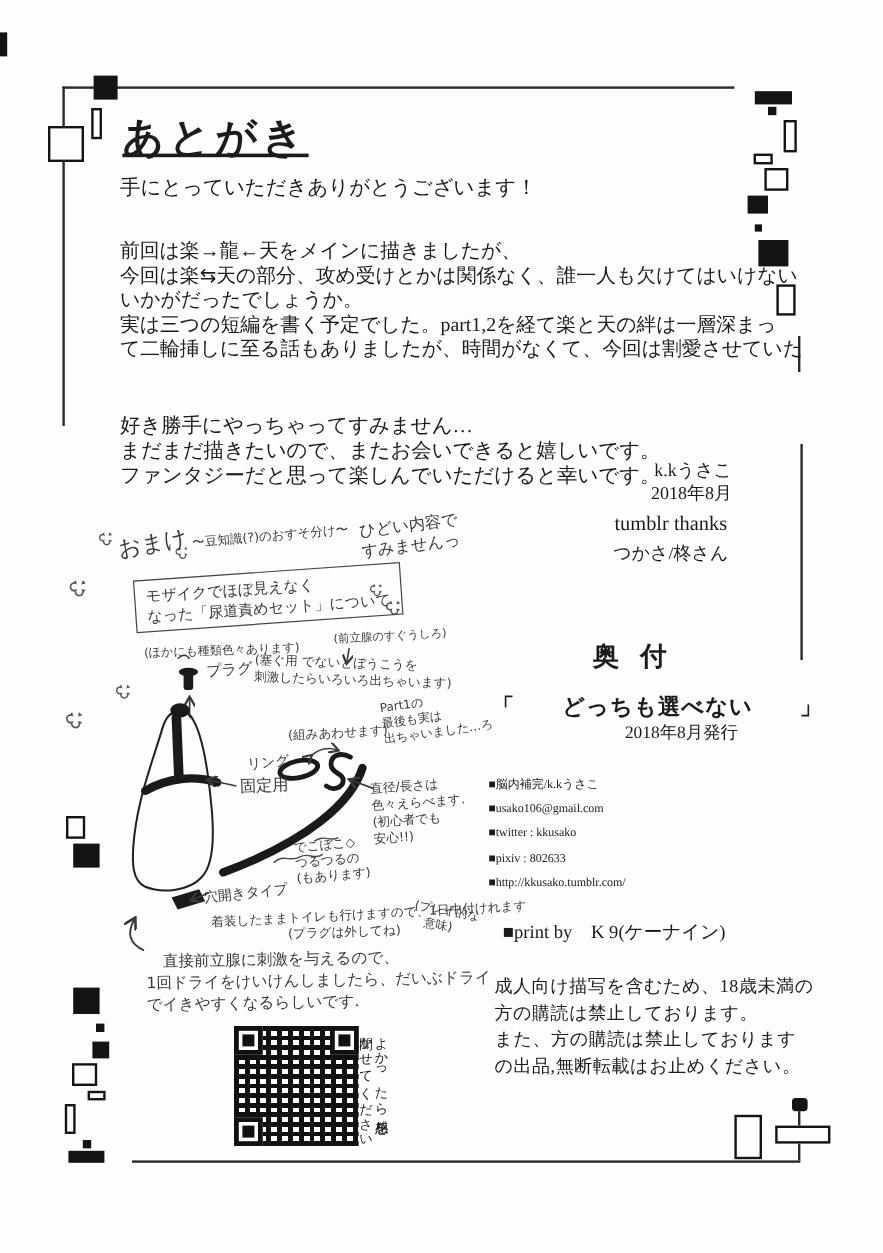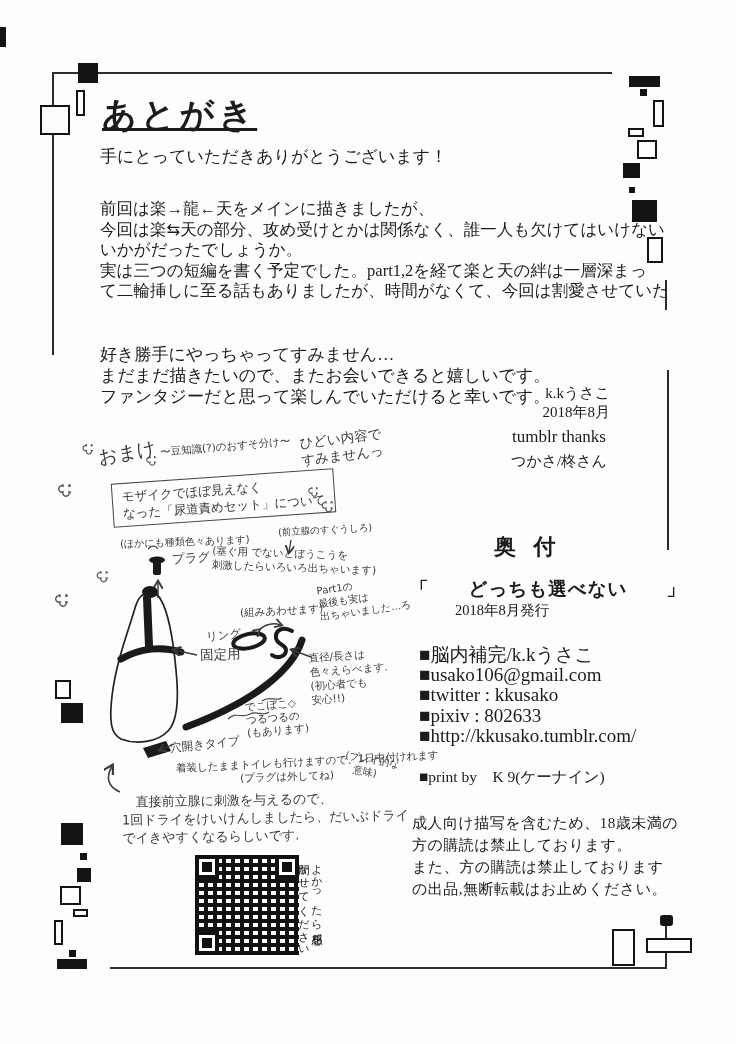--- a/index.html
+++ b/index.html
@@ -97,23 +97,23 @@
 
 <div class="abs print" style="left:492px;top:427px;width:134px;text-align:center;">
   <div class="line" style="font-size:17px;">tumblr thanks</div>
   <div class="line" style="font-size:15px;margin-top:5px;">つかさ/柊さん</div>
 </div>
 
 <div class="abs print" style="left:494px;top:512px;font-size:22px;font-weight:700;letter-spacing:6px;margin-top:20px;">奥 付</div>
 
 <div class="abs print" style="left:410px;top:576px;font-size:18.5px;font-weight:600;letter-spacing:1px;">「　　どっちも選べない　　」</div>
 
-<div class="abs print" style="left:455px;top:601px;width:160px;text-align:left;font-size:14.5px;">2018年8月発行</div>
-
-<div class="abs print" style="left:419px;top:645px;font-size:19px;line-height:20.2px;">
+<div class="abs print" style="left:455px;top:601px;width:160px;text-align:right;font-size:14.5px;">2018年8月発行</div>
+
+<div class="abs print" style="left:407px;top:645px;font-size:10px;line-height:20.2px;">
   <div class="line">■脳内補完/k.kうさこ</div>
   <div class="line">■usako106@gmail.com</div>
   <div class="line">■twitter : kkusako</div>
   <div class="line">■pixiv : 802633</div>
   <div class="line">■http://kkusako.tumblr.com/</div>
 </div>
 
 <div class="abs print line" style="left:419px;top:767px;font-size:15.5px;">■print by　K 9(ケーナイン)</div>
 
 <div class="abs print" style="left:412px;top:812px;font-size:15px;line-height:22px;letter-spacing:0.5px;">

